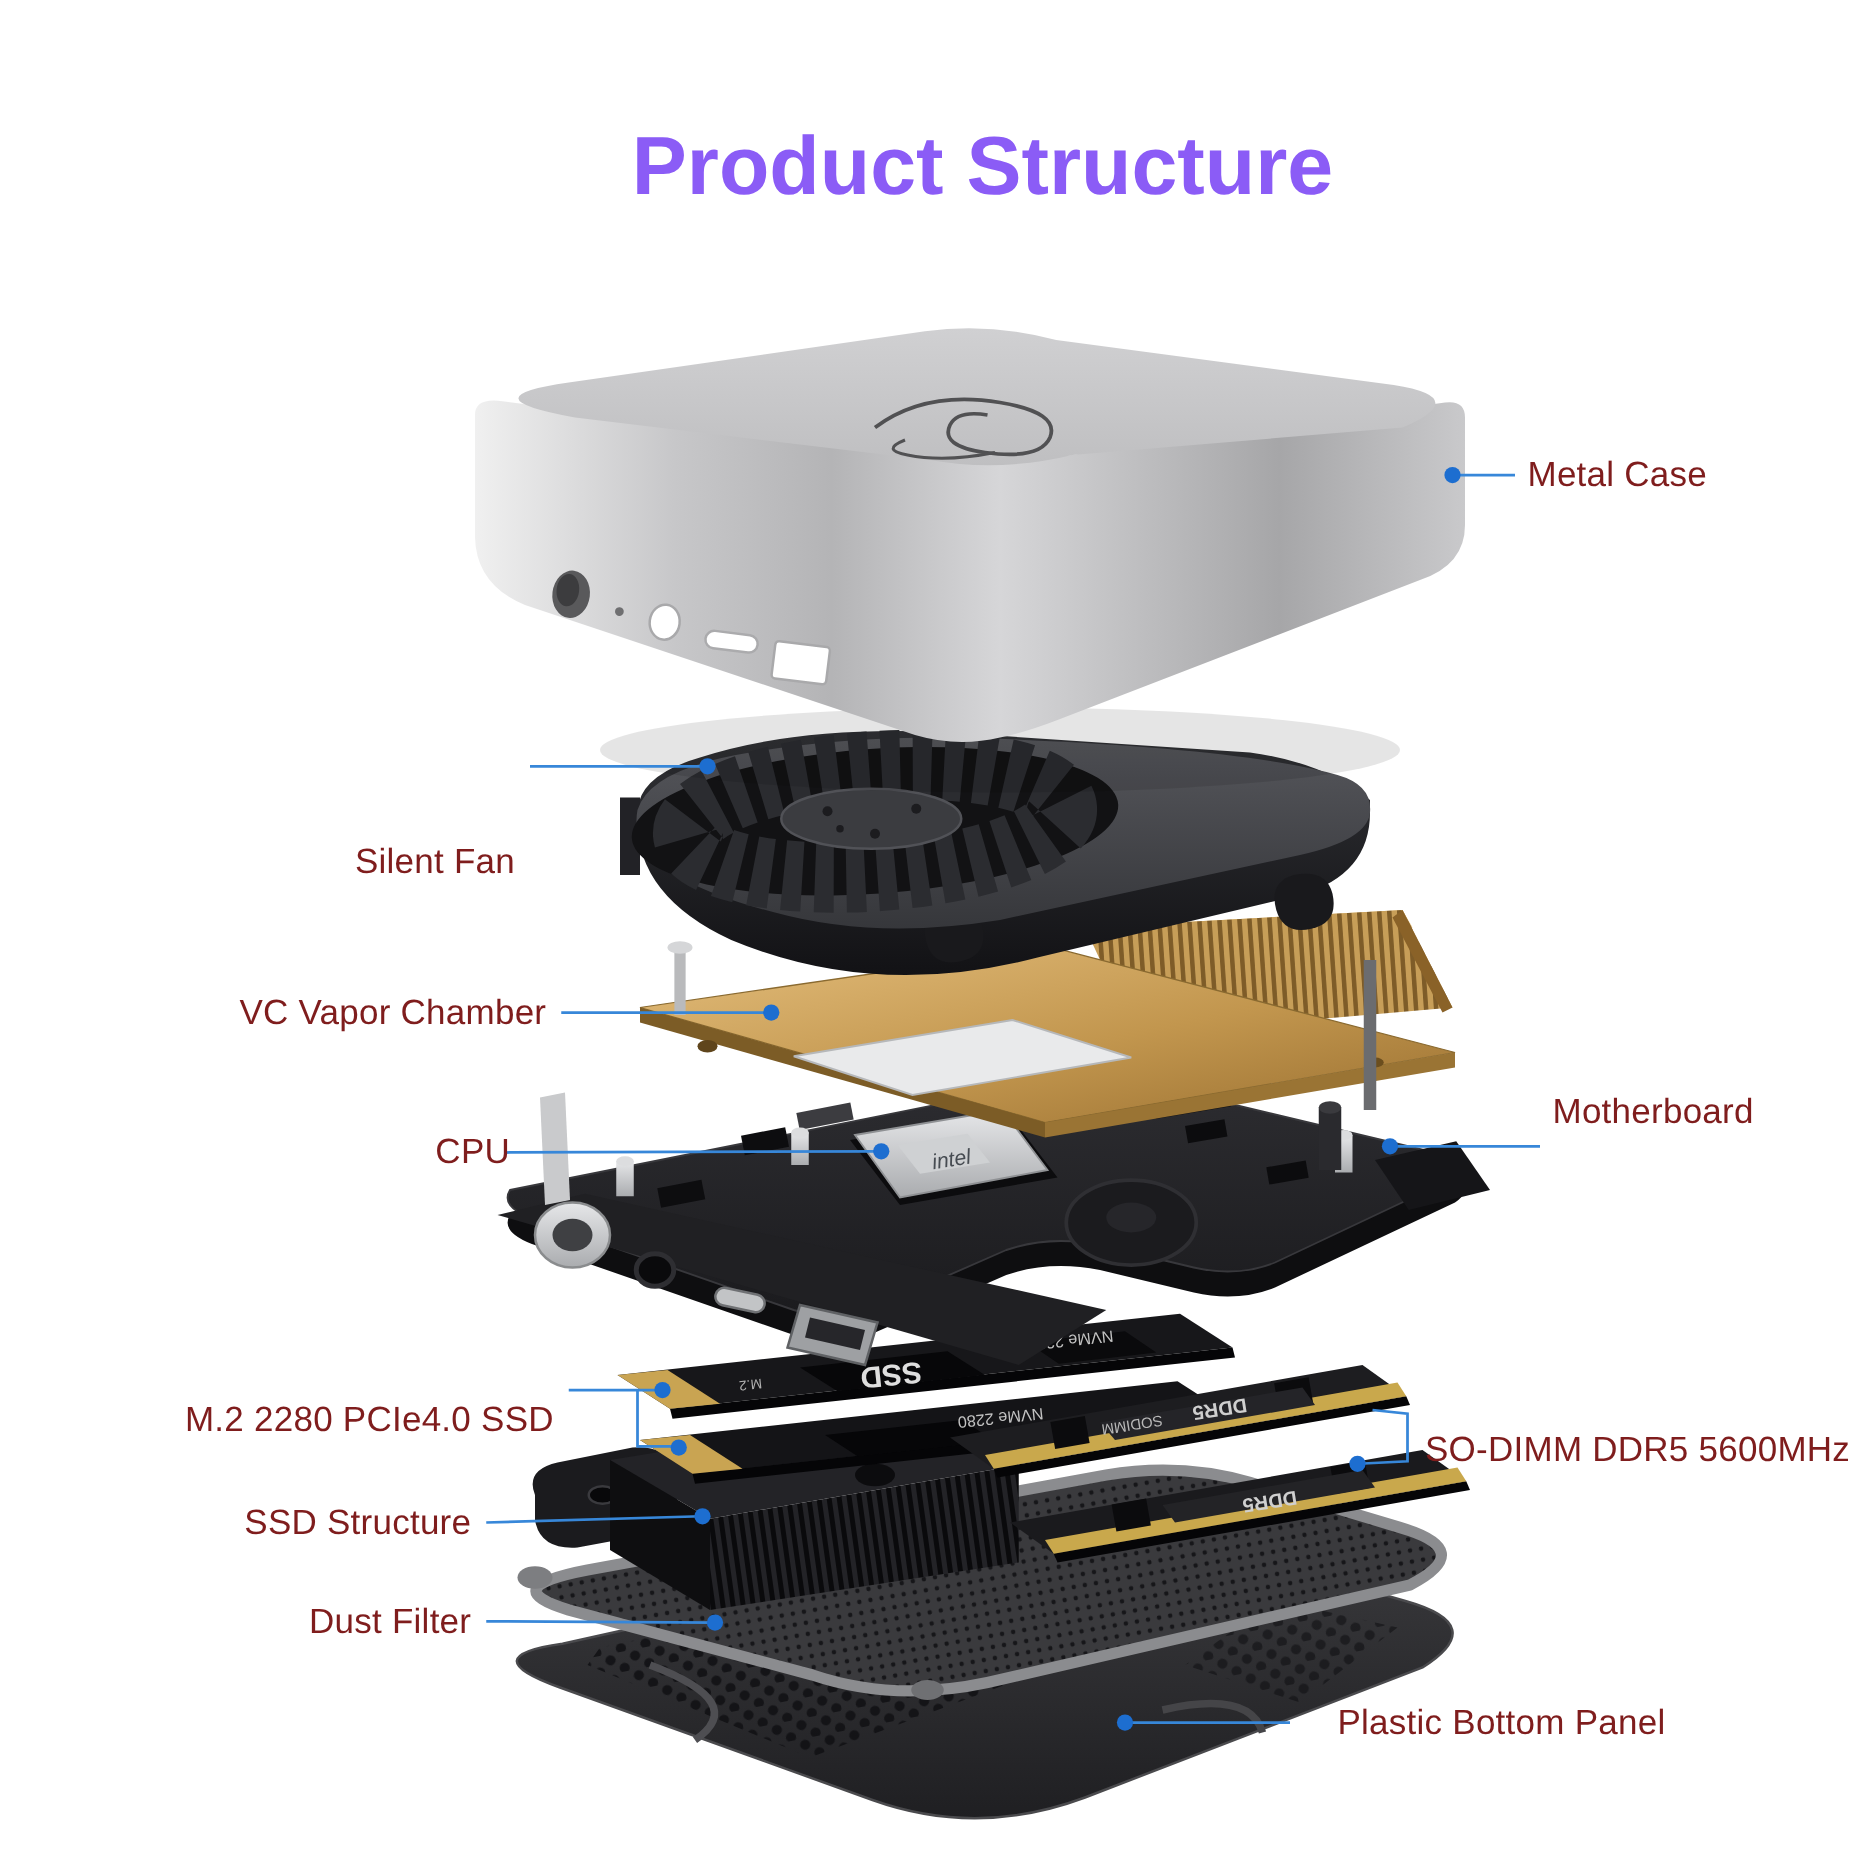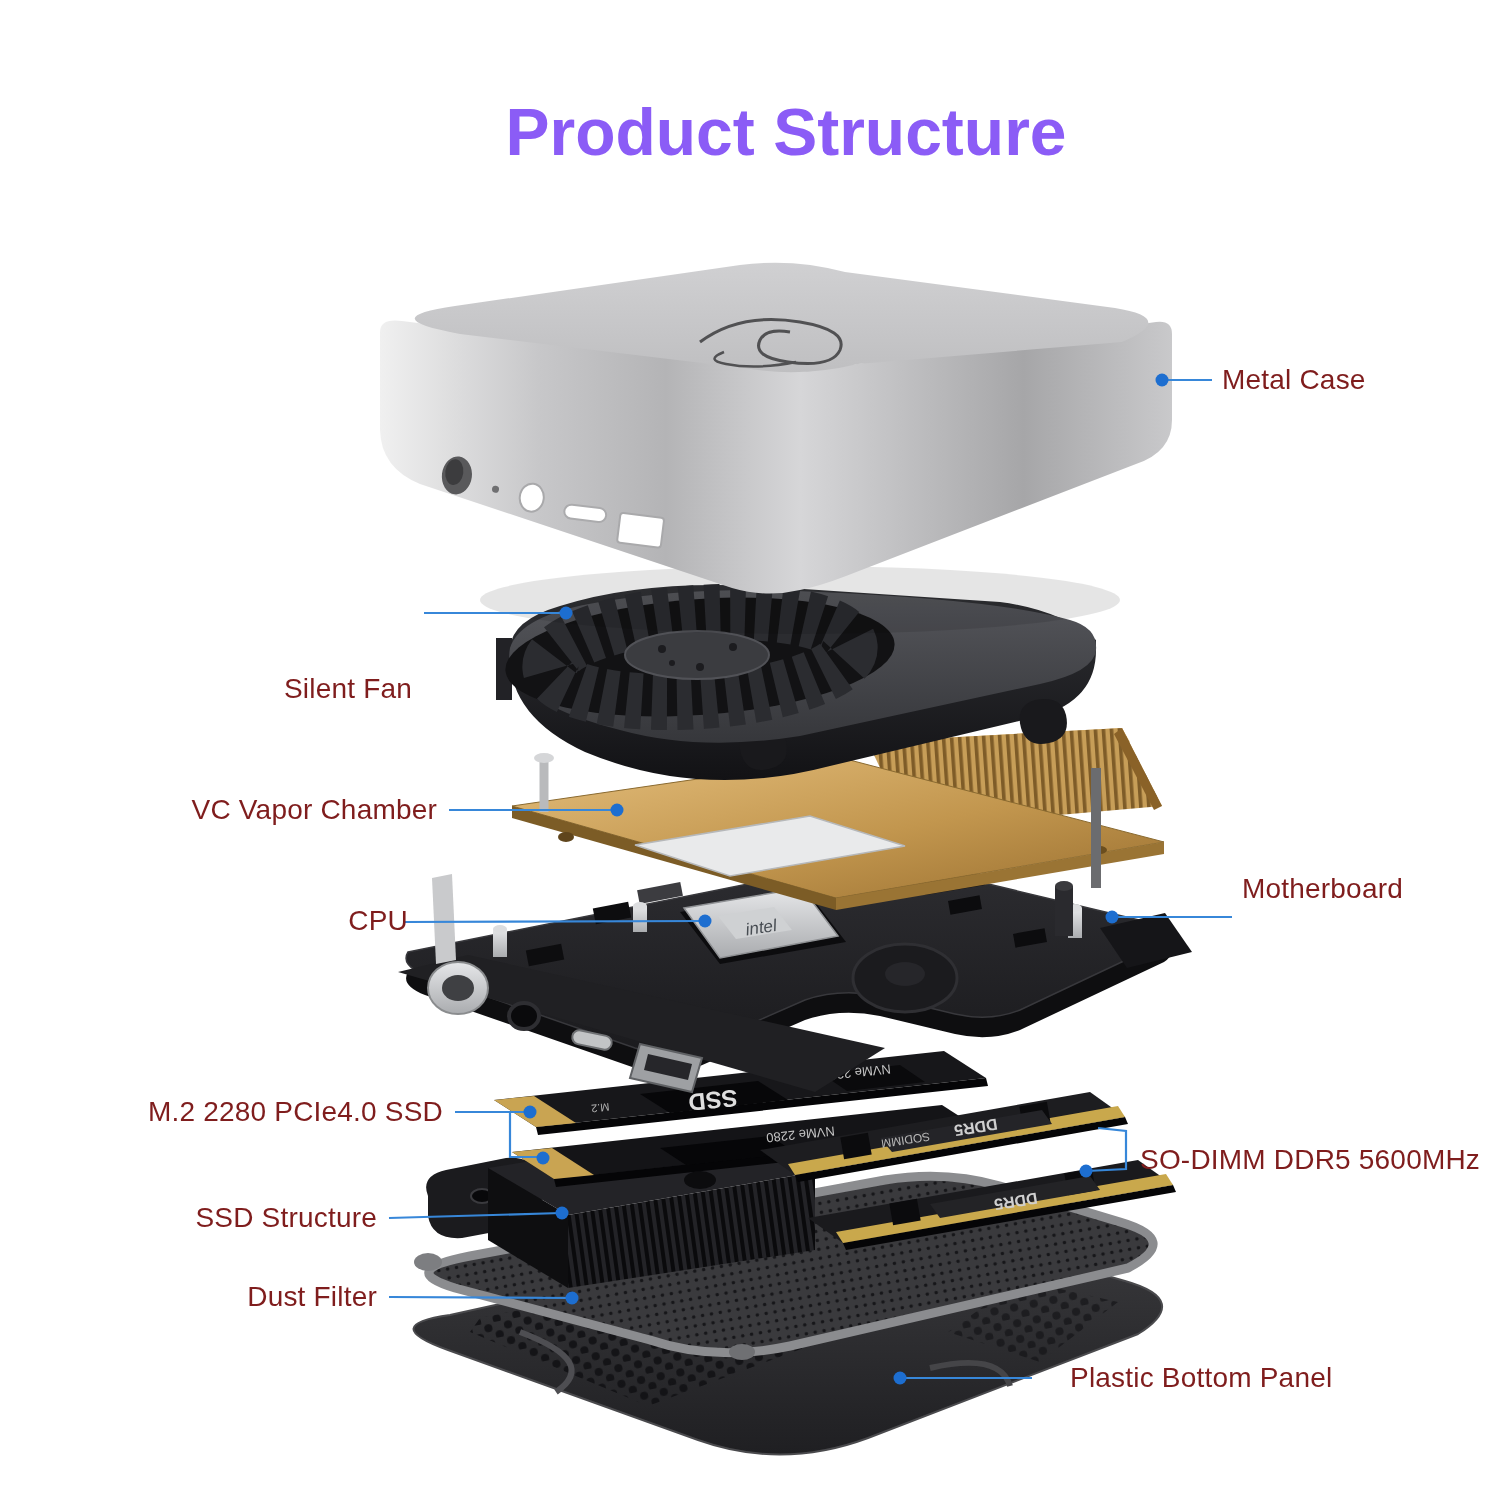--- a/index.html
+++ b/index.html
@@ -269,21 +269,21 @@
       <circle cx="1162" cy="380" r="6.5"></circle>
       <circle cx="1112" cy="917" r="6.5"></circle>
       <circle cx="1086" cy="1171" r="6.5"></circle>
       <circle cx="900" cy="1378" r="6.5"></circle>
     </g>
   </svg>
 
   <div class="part-label align-right" style="left:412px;top:650px;margin-top:39px;">Silent Fan</div>
   <div class="part-label align-right" style="left:437px;top:810px;">VC Vapor Chamber</div>
   <div class="part-label align-right" style="left:408px;top:921px;">CPU</div>
-  <div class="part-label align-right" style="left:443px;top:1112px;">M.2 2280 PCIe4.0 SSD</div>
+  <div class="part-label align-right" style="left:443px;top:1136px;">M.2 2280 PCIe4.0 SSD</div>
   <div class="part-label align-right" style="left:377px;top:1218px;">SSD Structure</div>
   <div class="part-label align-right" style="left:377px;top:1297px;">Dust Filter</div>
   <div class="part-label align-left" style="left:1222px;top:380px;">Metal Case</div>
   <div class="part-label align-left" style="left:1242px;top:889px;">Motherboard</div>
   <div class="part-label align-left" style="left:1140px;top:1148px;margin-top:12px;">SO-DIMM DDR5 5600MHz</div>
   <div class="part-label align-left" style="left:1042px;top:1378px;margin-left:28px;">Plastic Bottom Panel</div>
 
 </div>
 
 </body></html>

